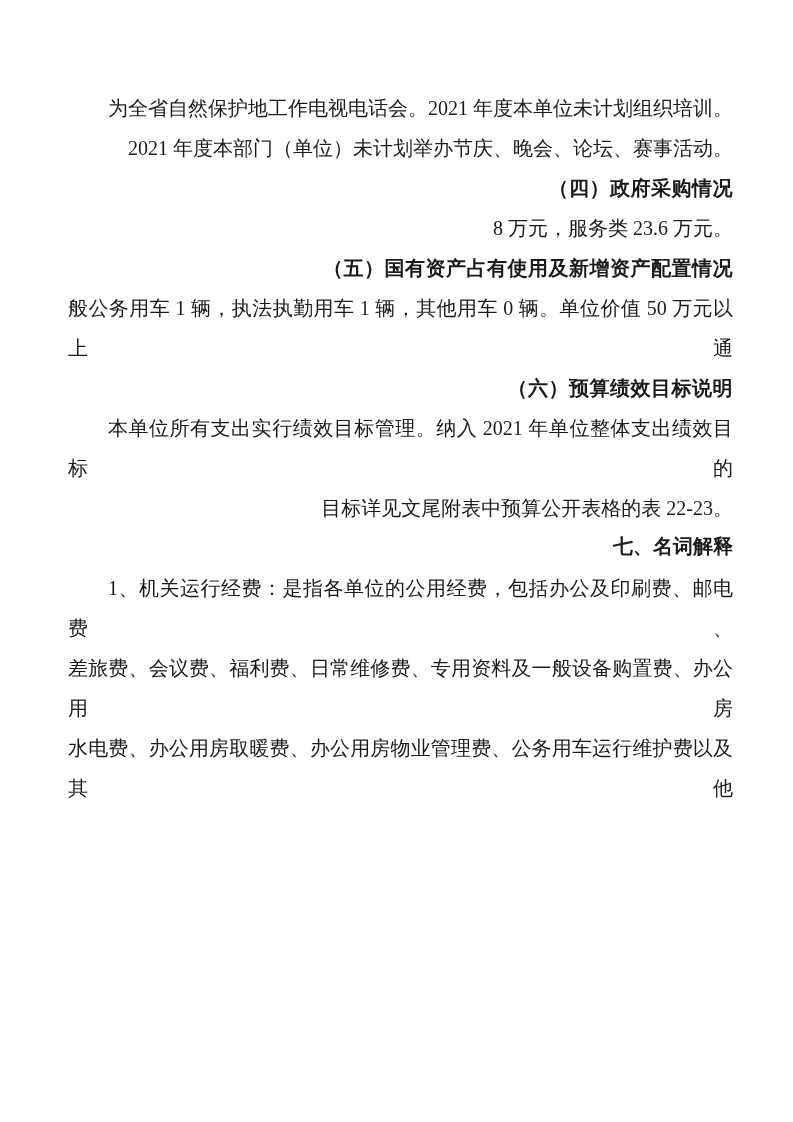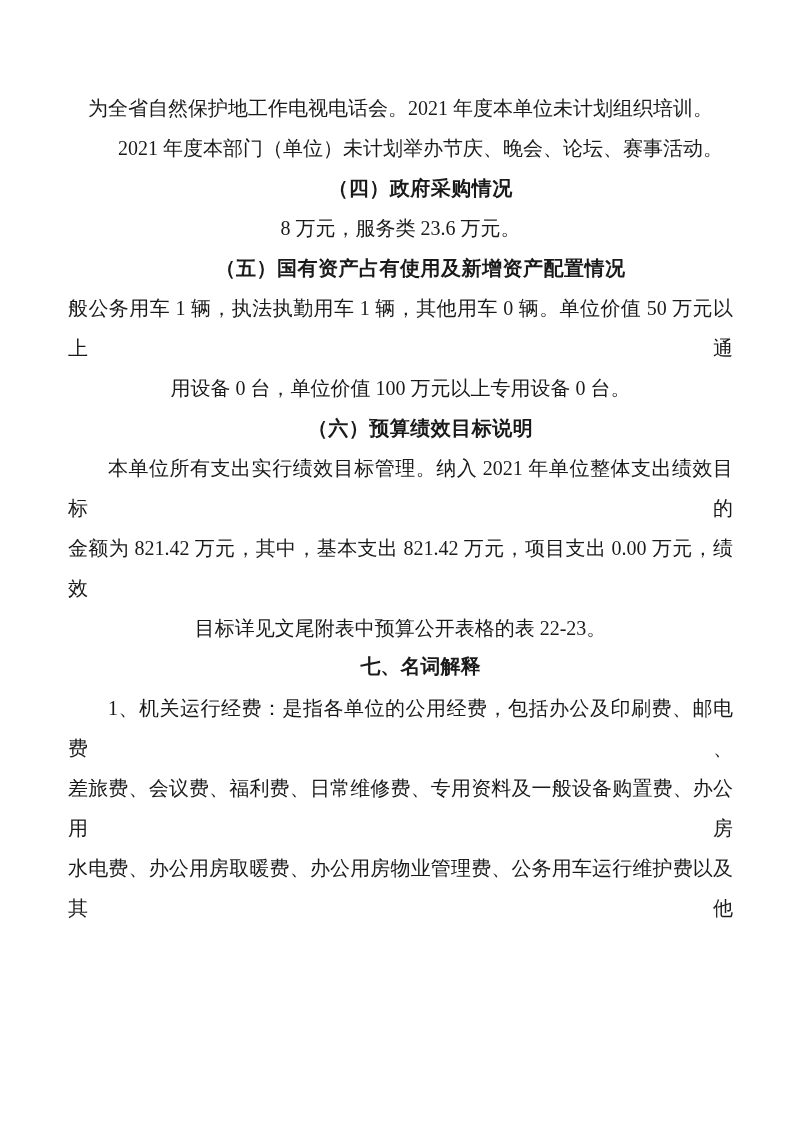--- a/index.html
+++ b/index.html
@@ -16,21 +16,21 @@
     position: absolute;
     left: 68px;
     top: 88px;
     width: 665px;
     font-family: "Liberation Serif", "DejaVu Serif", serif;
     font-size: 20px;
     line-height: 40px;
     color: #1a1a1a;
   }
   .ln {
-    text-align: center;
+    text-align: right;
     white-space: normal;
   }
   .ln.fill {
     text-align: justify;
     text-align-last: justify;
     text-justify: inter-character;
   }
   .ln.ind { text-indent: 2em; }
   .h-kai {
     font-weight: bold;
@@ -62,31 +62,29 @@
     <div>
       <div class="ln">8 万元，服务类 23.6 万元。</div>
     </div>
 
     <div>
       <div class="ln ind h-kai">（五）国有资产占有使用及新增资产配置情况</div>
     </div>
 
     <div>
       <div class="ln fill">般公务用车 1 辆，执法执勤用车 1 辆，其他用车 0 辆。单位价值 50 万元以上通</div>
-      <div class="ln">用设备 0 台，单位价值 100 万元以上专用设备 0 台。</div>
     </div>
 
 
     <div>
       <div class="ln ind h-kai">（六）预算绩效目标说明</div>
     </div>
 
     <div>
       <div class="ln ind fill">本单位所有支出实行绩效目标管理。纳入 2021 年单位整体支出绩效目标的</div>
-      <div class="ln fill">金额为 821.42 万元，其中，基本支出 821.42 万元，项目支出 0.00 万元，绩效</div>
       <div class="ln">目标详见文尾附表中预算公开表格的表 22-23。</div>
     </div>
 
     <div>
       <div class="ln ind h-hei">七、名词解释</div>
     </div>
 
     <div>
       <div class="ln ind fill">1、机关运行经费：是指各单位的公用经费，包括办公及印刷费、邮电费、</div>
       <div class="ln fill">差旅费、会议费、福利费、日常维修费、专用资料及一般设备购置费、办公用房</div>

